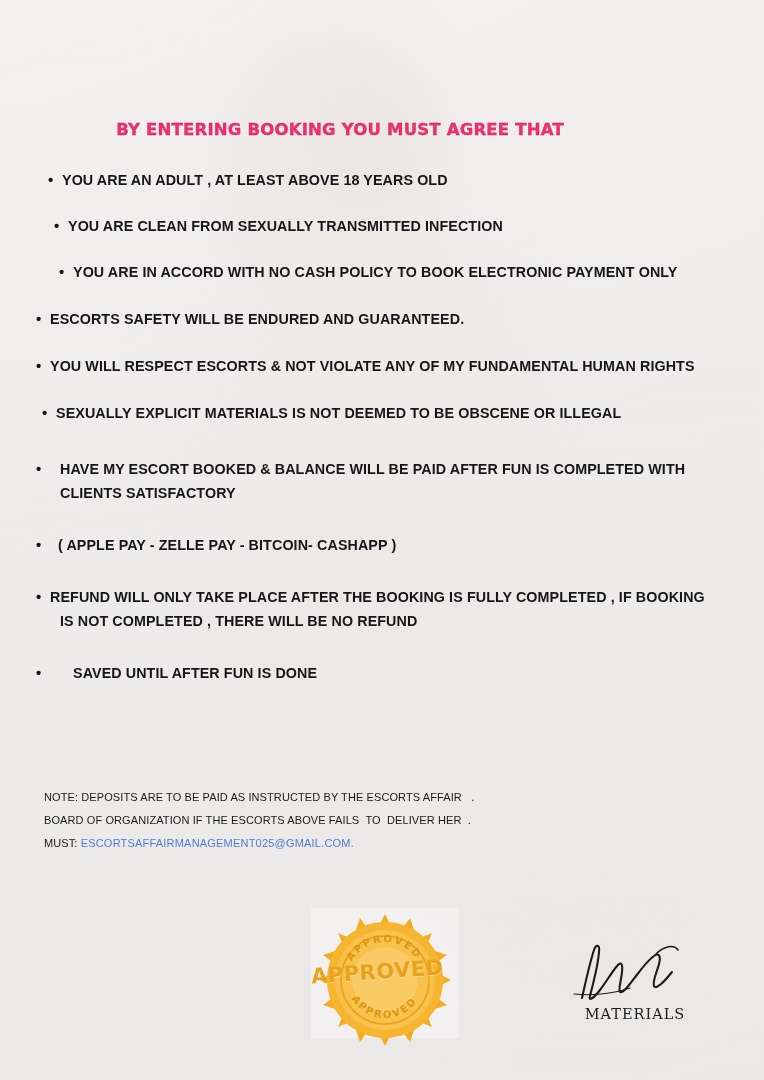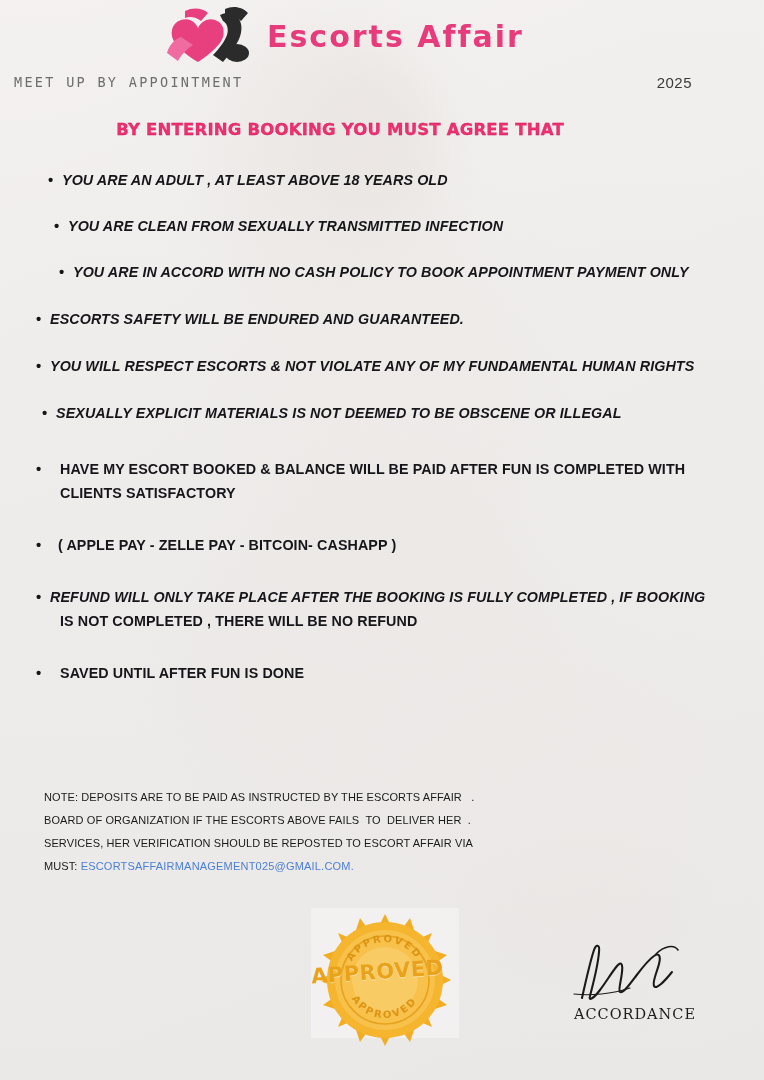--- a/index.html
+++ b/index.html
@@ -131,36 +131,36 @@
     color: #16161a;
     letter-spacing: .1px;
   }
   .term .bullet {
     position: absolute;
     left: -14px;
     top: 0;
     font-size: 15px;
     line-height: 24px;
   }
-  .term-body { display: block; font-style: italic; }
+  .term-body { display: block; }
 
   .t0 { margin-left: 62px; margin-top: 8px; }
   .t1 { margin-left: 68px; margin-top: 22px; }
   .t2 { margin-left: 73px; margin-top: 22px; }
   .t3 { margin-left: 50px; margin-top: 23px; }
   .t4 { margin-left: 50px; margin-top: 23px; }
   .t5 { margin-left: 56px; margin-top: 23px; }
   .t6 { margin-left: 50px; margin-top: 24px; width: 700px; }
   .t6 .cont { display: block; margin-left: 10px; margin-top: 32px; }
   .t7 { margin-left: 50px; margin-top: 27px; }
   .t7 .cont { display: block; margin-left: 8px; margin-top: 28px; }
   .t8 { margin-left: 50px; margin-top: 28px; width: 700px; }
   .t8 .cont { display: block; margin-left: 10px; }
   .t9 { margin-left: 50px; margin-top: 28px; width: 700px; }
-  .t9 .cont { display: block; margin-left: 10px; }
+  .t9 .cont { display: block; margin-left: 23px; }
 
   
   .note {
     position: absolute;
     left: 44px;
     top: 786px;
     width: 700px;
     font-family: "Liberation Sans", sans-serif;
     font-size: 11px;
     line-height: 23px;
@@ -239,55 +239,38 @@
     <div class="bd-shape bd1"></div>
     <div class="bd-shape bd2"></div>
     <div class="bd-shape bd3"></div>
     <div class="bd-shape bd4"></div>
     <div class="bd-shape bd5"></div>
     <div class="bd-shape bd6"></div>
     <div class="bd-shape bd7"></div>
   </div>
   <div class="veil"></div>
 
-  <div class="header">
-    <div class="logo-wrap">
-      <div class="logo-mark">
-        <svg width="92" height="62" viewBox="0 0 92 62" xmlns="http://www.w3.org/2000/svg">
-          <path d="M12 38 C6 30 8 18 18 15 C27 12 33 18 35 23 C37 18 44 12 52 15 C62 18 63 30 57 38 C50 47 38 55 35 57 C31 55 19 47 12 38 Z" fill="#e8407f"></path>
-          <path d="M4 48 C6 40 12 34 18 32 L30 40 C24 44 18 50 15 56 Z" fill="#f06ba0"></path>
-          <path d="M22 6 C30 2 40 3 45 8 L38 16 C33 12 27 11 22 13 Z" fill="#e8407f"></path>
-          <path d="M57 10 C64 6 72 8 76 14 C80 20 79 30 74 38 C70 45 64 52 60 57 L50 50 C56 44 62 36 64 30 C66 24 64 18 60 16 Z" fill="#2b2b2b"></path>
-          <path d="M62 4 C70 0 80 2 85 8 L78 16 C73 11 67 10 62 12 Z" fill="#2b2b2b"></path>
-          <ellipse cx="74" cy="48" rx="12" ry="9" fill="#2b2b2b"></ellipse>
-        </svg>
-      </div>
-      <div class="brand-title">Escorts  Affair</div>
-    </div>
-    <div class="appointment">MEET UP BY APPOINTMENT</div>
-    <div class="year">2025</div>
-  </div>
 
   <div class="agree-heading">BY ENTERING BOOKING YOU MUST AGREE THAT</div>
 
   <div class="terms">
 
     <div class="term t0">
       <span class="bullet">•</span>
       <span class="term-body">YOU ARE AN ADULT , AT LEAST ABOVE 18 YEARS OLD</span>
     </div>
 
     <div class="term t1">
       <span class="bullet">•</span>
       <span class="term-body">YOU ARE CLEAN FROM SEXUALLY  TRANSMITTED INFECTION</span>
     </div>
 
     <div class="term t2">
       <span class="bullet">•</span>
-      <span class="term-body">YOU ARE IN ACCORD WITH NO CASH POLICY TO BOOK APPOINTMENT PAYMENT ONLY</span>
+      <span class="term-body">YOU ARE IN ACCORD WITH NO CASH POLICY TO BOOK ELECTRONIC PAYMENT ONLY</span>
     </div>
 
     <div class="term t3">
       <span class="bullet">•</span>
       <span class="term-body">ESCORTS SAFETY WILL BE ENDURED AND GUARANTEED.</span>
     </div>
 
     <div class="term t4">
       <span class="bullet">•</span>
       <span class="term-body">YOU WILL RESPECT ESCORTS &amp; NOT VIOLATE ANY OF MY FUNDAMENTAL HUMAN RIGHTS</span>
@@ -317,21 +300,20 @@
     <div class="term t9">
       <span class="bullet">•</span>
       <span class="cont">SAVED UNTIL AFTER FUN IS DONE</span>
     </div>
 
   </div>
 
   <div class="note">
     <span class="line">NOTE: DEPOSITS ARE TO BE PAID AS INSTRUCTED BY THE ESCORTS AFFAIR   .</span>
     <span class="line">BOARD OF ORGANIZATION IF THE ESCORTS ABOVE FAILS  TO  DELIVER HER  .</span>
-    <span class="line">SERVICES, HER VERIFICATION SHOULD BE REPOSTED TO ESCORT AFFAIR VIA</span>
     <span class="line"><span>MUST: </span><span class="mail">ESCORTSAFFAIRMANAGEMENT025@GMAIL.COM.</span></span>
   </div>
 
   <div class="seal-box">
     <div class="seal-faint"></div>
     <div class="seal">
       <svg width="132" height="132" viewBox="0 0 132 132" xmlns="http://www.w3.org/2000/svg">
         <g>
           <g id="spikes" fill="#f2ad23">
             <polygon points="66,0 74,16 58,16"></polygon>
@@ -370,16 +352,16 @@
   </div>
 
   <div class="sign-box">
     <div>
       <svg width="150" height="72" viewBox="0 0 150 72" xmlns="http://www.w3.org/2000/svg">
         <path d="M22 60 C26 42 30 24 34 12 C36 6 40 6 39 14 C38 28 33 46 30 58 C28 64 34 60 40 52 C46 44 52 34 57 28 C61 23 63 26 62 34 C61 44 58 52 60 54 C63 56 70 46 76 38 C82 30 88 22 94 18 C99 14 101 18 99 26 C97 34 92 44 94 48 C96 52 104 44 112 34" fill="none" stroke="#1a1a1a" stroke-width="2.1" stroke-linecap="round"></path>
         <path d="M14 56 C30 58 52 56 70 50" fill="none" stroke="#1a1a1a" stroke-width="1.2" stroke-linecap="round"></path>
         <path d="M96 16 C104 8 114 6 118 12" fill="none" stroke="#1a1a1a" stroke-width="1.6" stroke-linecap="round"></path>
       </svg>
     </div>
-    <div class="sign-label">ACCORDANCE</div>
+    <div class="sign-label">MATERIALS</div>
   </div>
 
 </div>
 
 </body></html>

